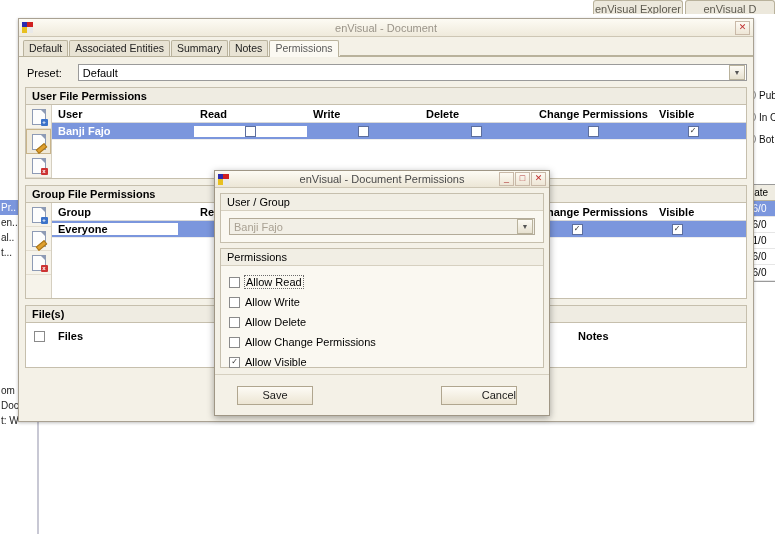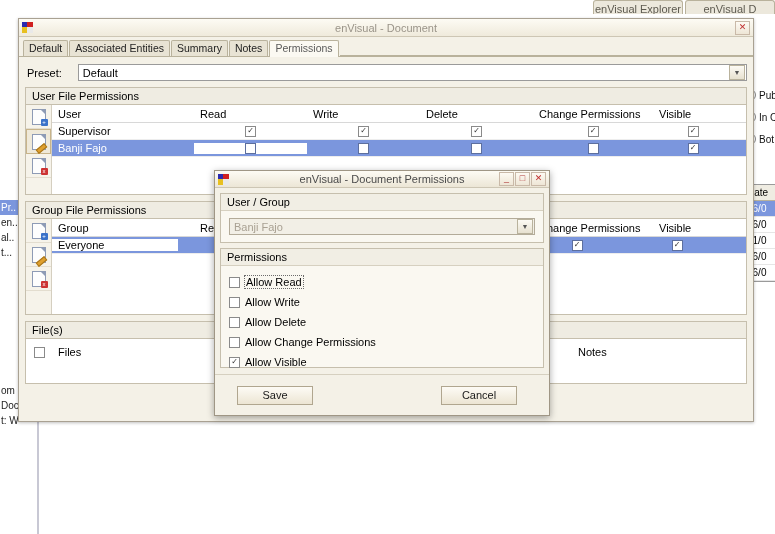--- a/index.html
+++ b/index.html
@@ -55,21 +55,21 @@
   .tab.active{background:#fbf9f2;color:#5a5a5a;position:relative;top:1px;padding-bottom:3px;}
   .tab-filler{flex:1;border-bottom:1px solid #b9b29c;}
   .winbody{padding:5px 6px 0 6px;}
   .presetrow{display:flex;align-items:center;gap:16px;margin:2px 0 6px 2px;}
   .presetrow .lbl{font-size:11px;}
   .combo{flex:1;height:15px;background:#fff;border:1px solid #9a9a9a;display:flex;align-items:center;}
   .combo .val{flex:1;padding-left:4px;font-size:11px;}
   .combo .arrow{width:14px;height:13px;margin:0 1px 0 0;background:linear-gradient(#fcfaf4,#e7e1d0);
     border:1px solid #b9b29c;display:flex;align-items:center;justify-content:center;font-size:7px;color:#555;}
   
-  .gpanel{border:1px solid #c6bfad;background:#fbf9f2;margin-bottom:6px;}
+  .gpanel{border:1px solid #c6bfad;background:#fbf9f2;margin-bottom:6px;font-weight:bold;}
   .gphdr{background:#efece2;border-bottom:1px solid #c6bfad;font-size:11px;padding:2px 6px;}
   .gpbody{display:flex;background:#fff;}
   .toolcol{width:25px;background:#f6f3ea;border-right:1px solid #d5cfc0;flex:none;}
   .tbtn{height:23px;display:flex;align-items:center;justify-content:center;border-bottom:1px solid #e3ddcf;}
   .tbtn.sel{background:#efe9d9;border:1px solid #c8b48a;}
   .docicon{width:12px;height:14px;background:#fdfdfd;border:1px solid #8e9bb5;position:relative;}
   .docicon::before{content:"";position:absolute;right:0;top:0;border-width:0 4px 4px 0;
     border-style:solid;border-color:transparent #8e9bb5 transparent transparent;}
   .badge{position:absolute;right:-3px;bottom:-2px;width:7px;height:7px;border-radius:1px;
     font-size:6px;line-height:7px;text-align:center;color:#fff;}
@@ -103,21 +103,21 @@
   .combo.dis{background:#f2efe6;border-color:#b3ab99;}
   .combo.dis .val{color:#a9a193;}
   .ckrow{display:flex;align-items:center;height:20px;font-size:11px;}
   .ckrow .cbx{margin-right:5px;}
   .ckrow .txt.focus{outline:1px dotted #6b6b6b;padding:0 1px;}
   .btnrow{position:absolute;left:0;right:0;bottom:0;height:40px;border-top:1px solid #d6d0c0;
     background:#f4f1e7;display:flex;align-items:center;}
   .btn{width:74px;height:17px;background:linear-gradient(#fdfbf5,#ece5d3);
     border:1px solid #b0a68f;font-size:11px;text-align:center;line-height:16px;color:#1a1a1a;}
   .btn.save{margin-left:22px;}
-  .btn.cancel{margin-left:auto;margin-right:32px;}
+  .btn.cancel{margin-left:auto;margin-right:32px;text-align:right;}
 </style>
 </head>
 <body>
 
 <div id="desktop">
 
   <div class="bg-tabstrip">
     <div class="bg-tab">enVisual Explorer</div>
     <div class="bg-tab">enVisual D</div>
   </div>
@@ -216,38 +216,20 @@
           </div>
         </div>
         <div class="tbl">
           <div class="thead">
             <span class="cell" style="width:142px">User</span>
             <span class="cell" style="width:113px">Read</span>
             <span class="cell" style="width:113px">Write</span>
             <span class="cell" style="width:113px">Delete</span>
             <span class="cell" style="width:120px">Change Permissions</span>
             <span class="cell" style="width:80px">Visible</span>
-          </div>
-          <div class="trow">
-            <span class="cell" style="width:142px">Supervisor</span>
-            <span class="cell ck" style="width:113px">
-                <span class="cbx on"></span>
-              </span>
-            <span class="cell ck" style="width:113px">
-                <span class="cbx on"></span>
-              </span>
-            <span class="cell ck" style="width:113px">
-                <span class="cbx on"></span>
-              </span>
-            <span class="cell ck" style="width:120px">
-                <span class="cbx on"></span>
-              </span>
-            <span class="cell ck" style="width:80px">
-                <span class="cbx on"></span>
-              </span>
           </div>
           <div class="trow sel">
             <span class="cell" style="width:142px">Banji Fajo</span>
             <span class="cell ck" style="width:113px;background:#fff">
                 <span class="cbx"></span>
               </span>
             <span class="cell ck" style="width:113px">
                 <span class="cbx"></span>
               </span>
             <span class="cell ck" style="width:113px">

